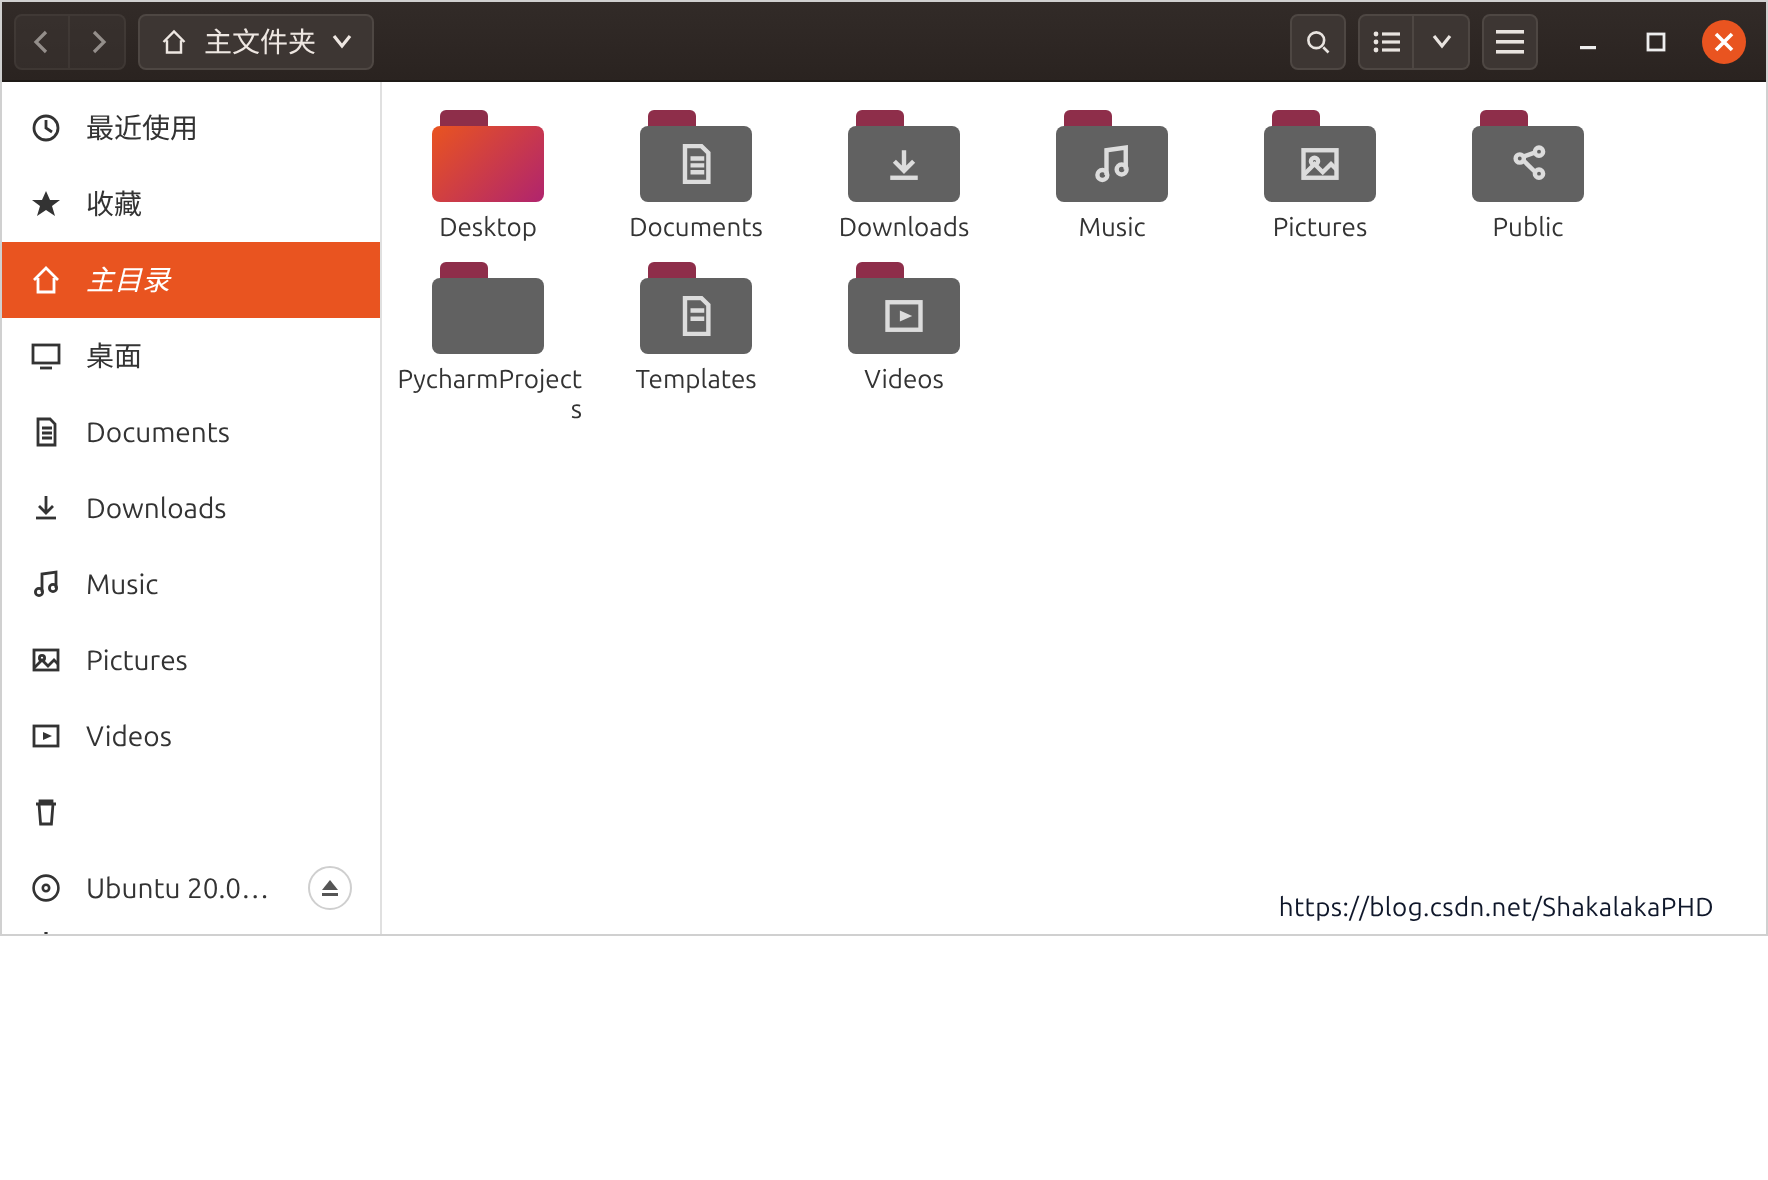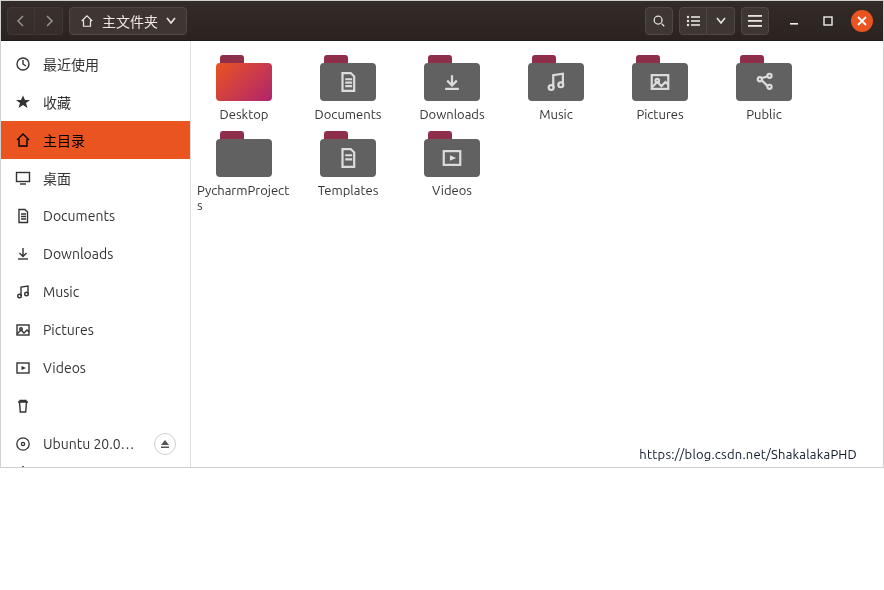--- a/index.html
+++ b/index.html
@@ -70,38 +70,38 @@
 
   
   .sidebar {
     width: 190px; background: var(--sidebar-bg); border-right: 1px solid var(--sidebar-border);
     display:flex; flex-direction:column; padding-top:4px;
   }
   .side-item {
     height: 38px; display:flex; align-items:center; gap:12px;
     padding: 0 14px; cursor:pointer; color: var(--text);
   }
-  .side-item.active { background: var(--accent); color:#000000; }
+  .side-item.active { background: var(--accent); color:#ffffff;font-style:italic; }
   .side-item .label { white-space:nowrap; overflow:hidden; text-overflow:ellipsis; flex:1;}
   .side-sep { height:1px; background: var(--sidebar-border); margin:4px 0; }
   .side-item .eject {
     width:22px; height:22px; border-radius:50%; border:1px solid #cfcfcf;
     display:flex; align-items:center; justify-content:center; color:#555;
   }
   .side-icon { width:16px; height:16px; color: inherit; display:flex; align-items:center; justify-content:center;}
 
   
   .content { flex:1; background: var(--content-bg); overflow:auto; position:relative; }
   .grid {
     display:flex; flex-wrap:wrap; align-content:flex-start;
     gap: 8px 10px; padding: 14px 6px;
   }
   .item {
     width: 94px; display:flex; flex-direction:column; align-items:center;
-    text-align:left; cursor:pointer;
+    text-align:right; cursor:pointer;
   }
   .item .name { margin-top:6px; font-size:13px; line-height:1.2; word-break:break-word; }
   .folder {
     width:56px; height:46px; position:relative;
   }
   .folder .tab {
     position:absolute; top:0; left:4px; width:24px; height:10px;
     background: var(--folder-top); border-radius:3px 3px 0 0;
   }
   .folder .body {

